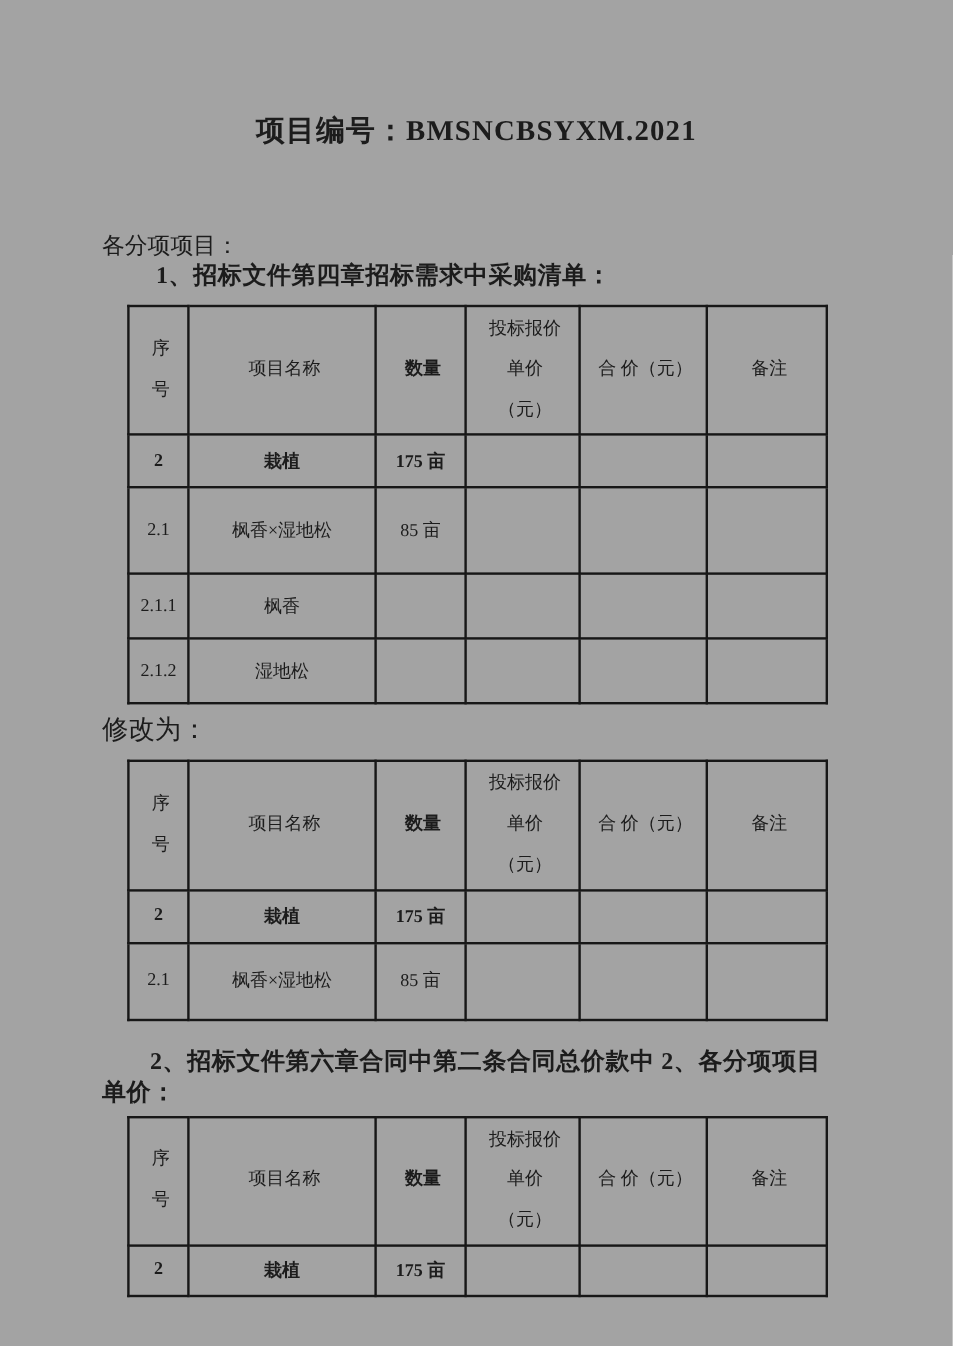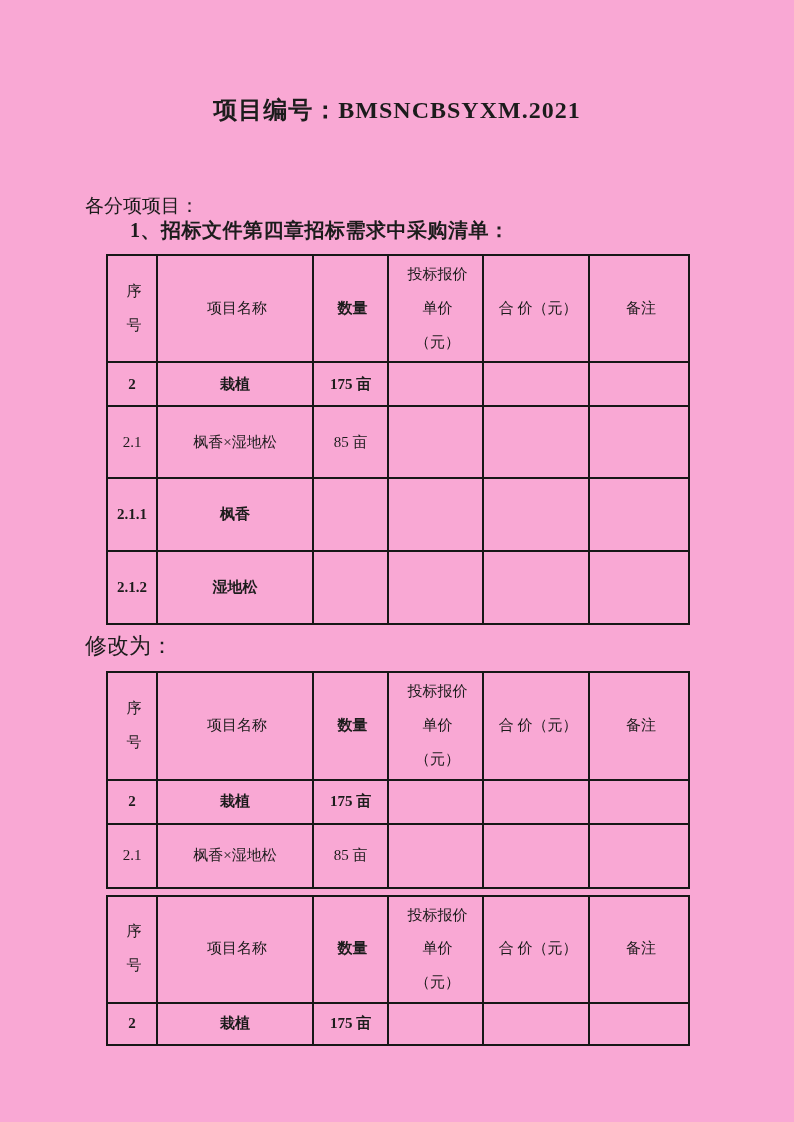--- a/index.html
+++ b/index.html
@@ -1,21 +1,21 @@
 <!DOCTYPE html>
 <html><head>
 <meta charset="utf-8">
 <style>
   html, body { margin: 0; padding: 0; background: #ffffff; }
   .page {
     position: relative;
     width: 794px;
     height: 1122px;
     margin: 0 auto;
-    background: #f9a8d4;
+    background: #a3a3a3;
     color: #1c1c1c;
     font-family: "Liberation Serif", "DejaVu Serif", serif;
     overflow: hidden;
   }
   .doc-title {
     padding-top: 96px;
     text-align: center;
     font-size: 24px;
     line-height: 28px;
     font-weight: bold;
@@ -68,21 +68,21 @@
   col.c3 { width: 75px; }
   col.c4 { width: 95px; }
   col.c5 { width: 106px; }
   col.c6 { width: 100px; }
   tr.hdr { height: 74px; }
   tr.hdr td { line-height: 2.25; padding-left: 12px; }
   tr.h42 { height: 42px; }
   tr.h44 { height: 44px; }
   tr.h64 { height: 64px; }
   tr.h72 { height: 72px; }
-  tr.h73 { height: 73px; font-weight: bold; }
+  tr.h73 { height: 54px; }
   .bold-cell, tr.row-emph td { font-weight: bold; margin-left: 40px; }
 </style>
 </head>
 <body>
 
 <div class="page">
 
   <div class="doc-title">项目编号：BMSNCBSYXM.2021</div>
 
   <div class="salutation">各分项项目：</div>
@@ -174,20 +174,24 @@
         <td>2.1</td>
         <td>枫香×湿地松</td>
         <td>85 亩</td>
         <td></td>
         <td></td>
         <td></td>
       </tr>
     </tbody>
   </table>
 
+  <div class="section2">
+    <span class="line1">2、招标文件第六章合同中第二条合同总价款中 2、各分项项目</span>
+    <span class="line2">单价：</span>
+  </div>
 
   <table class="doc-table t3">
     <colgroup>
         <col class="c1">
         <col class="c2">
         <col class="c3">
         <col class="c4">
         <col class="c5">
         <col class="c6">
       </colgroup>

